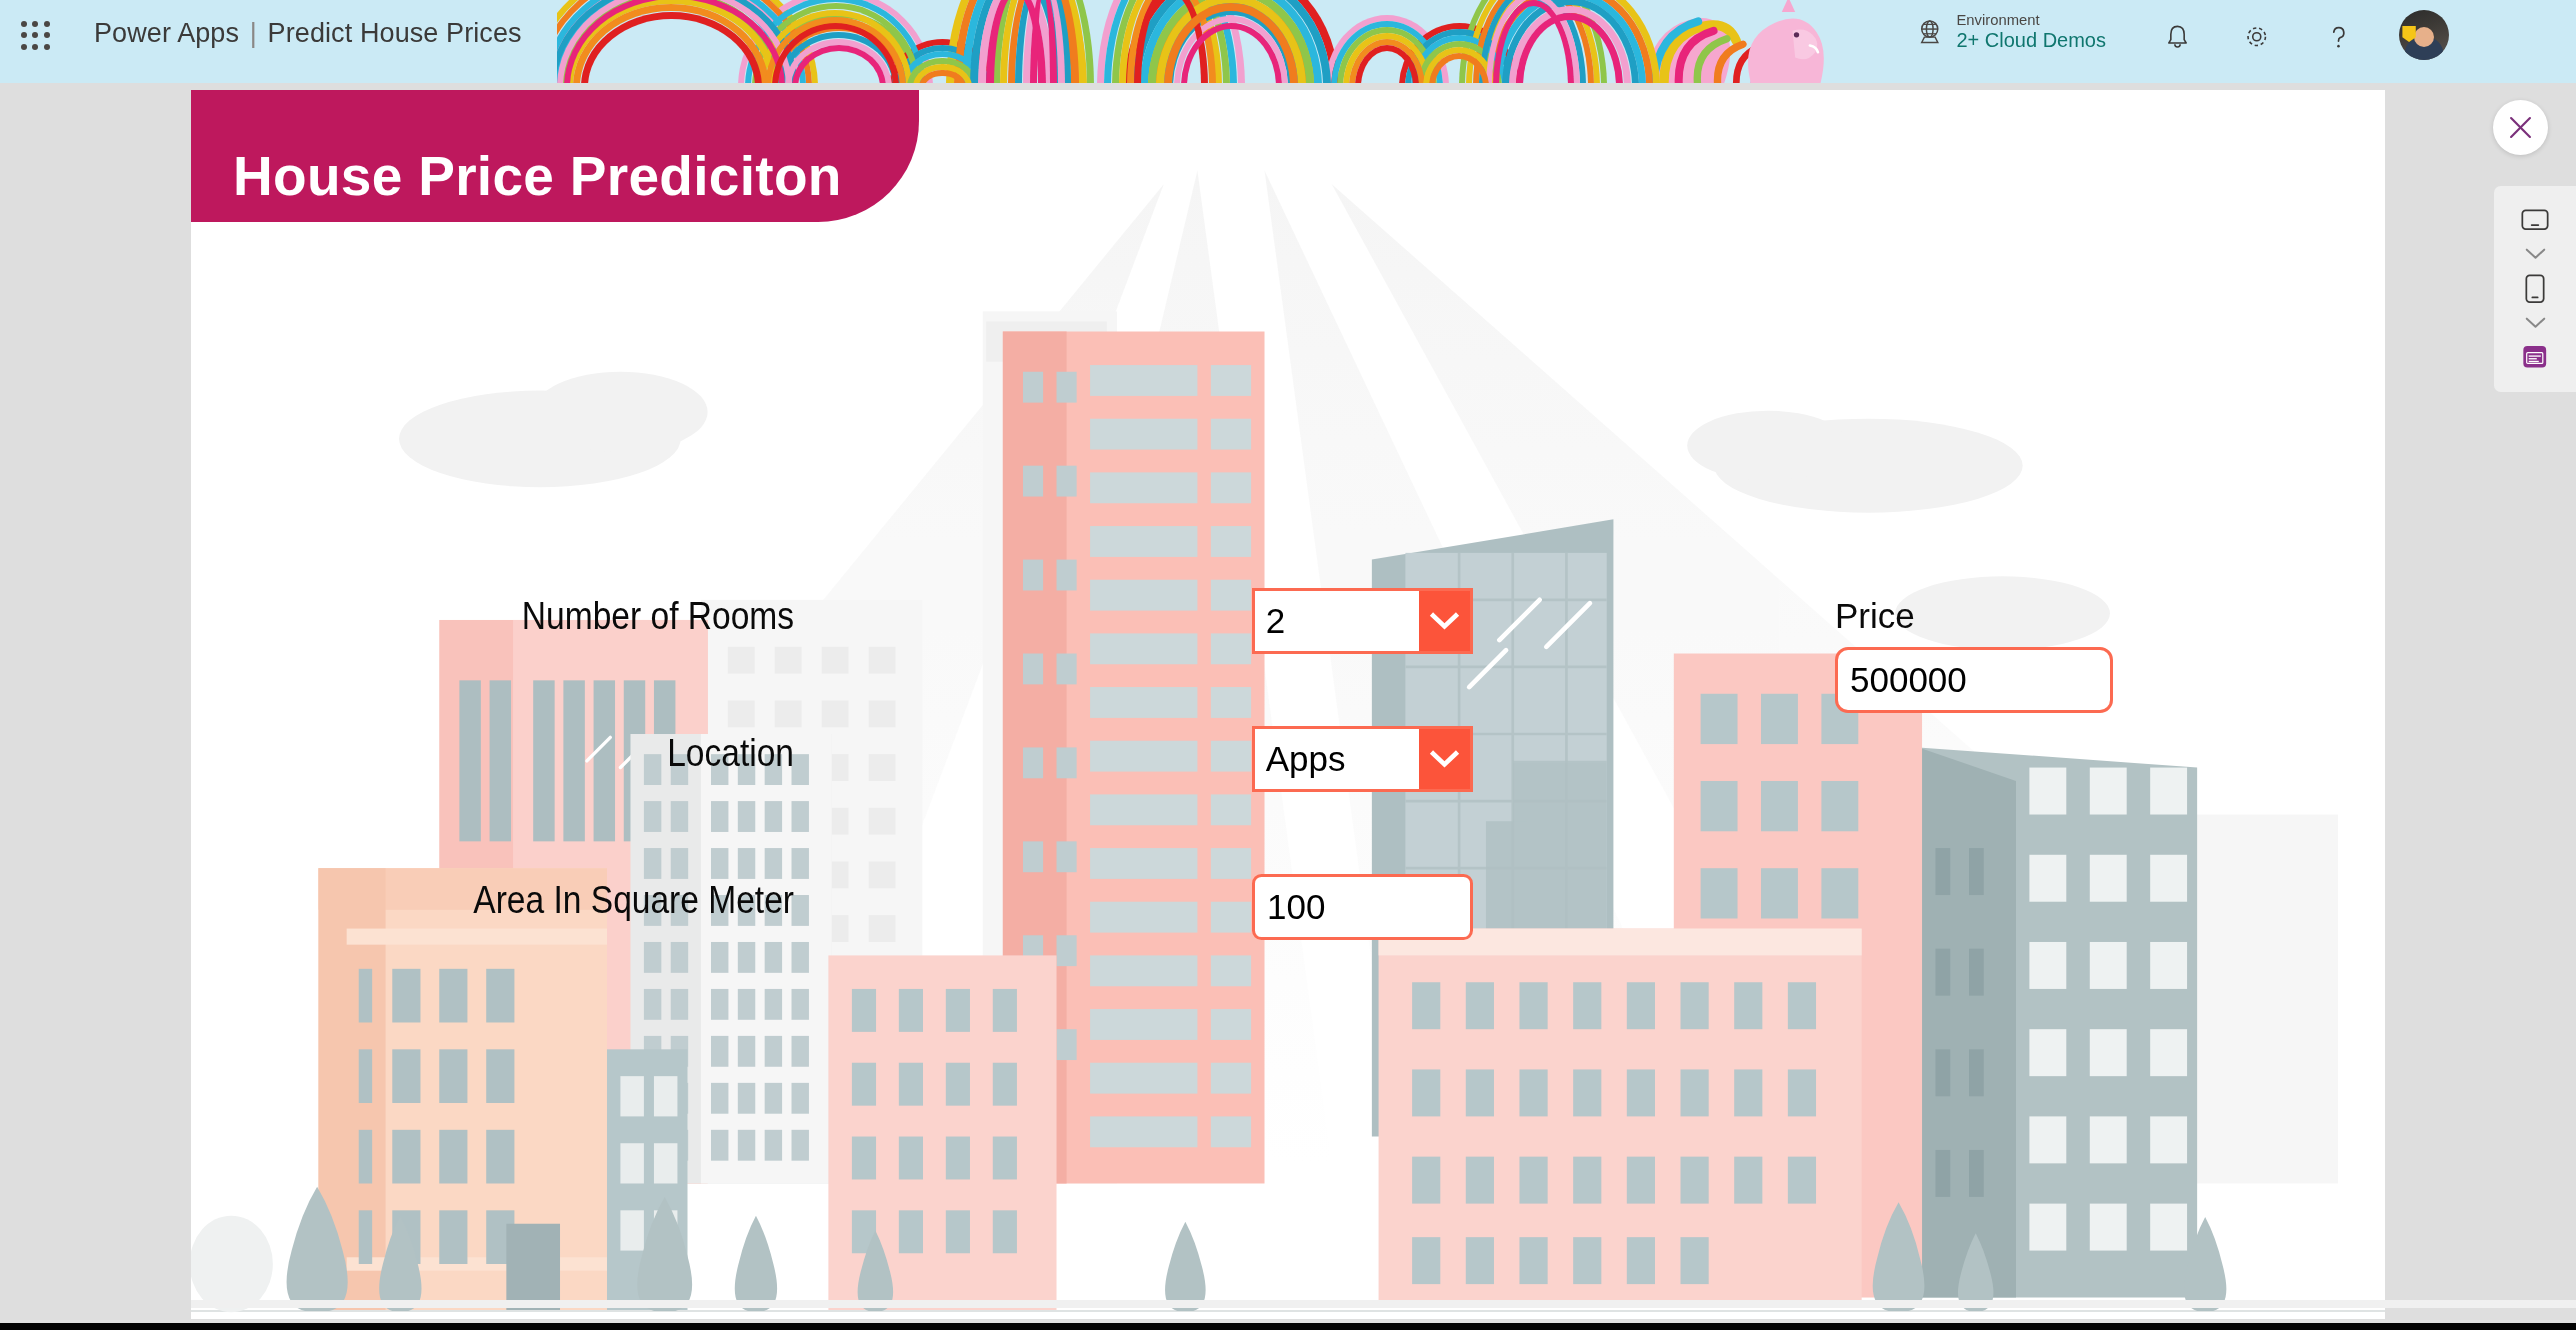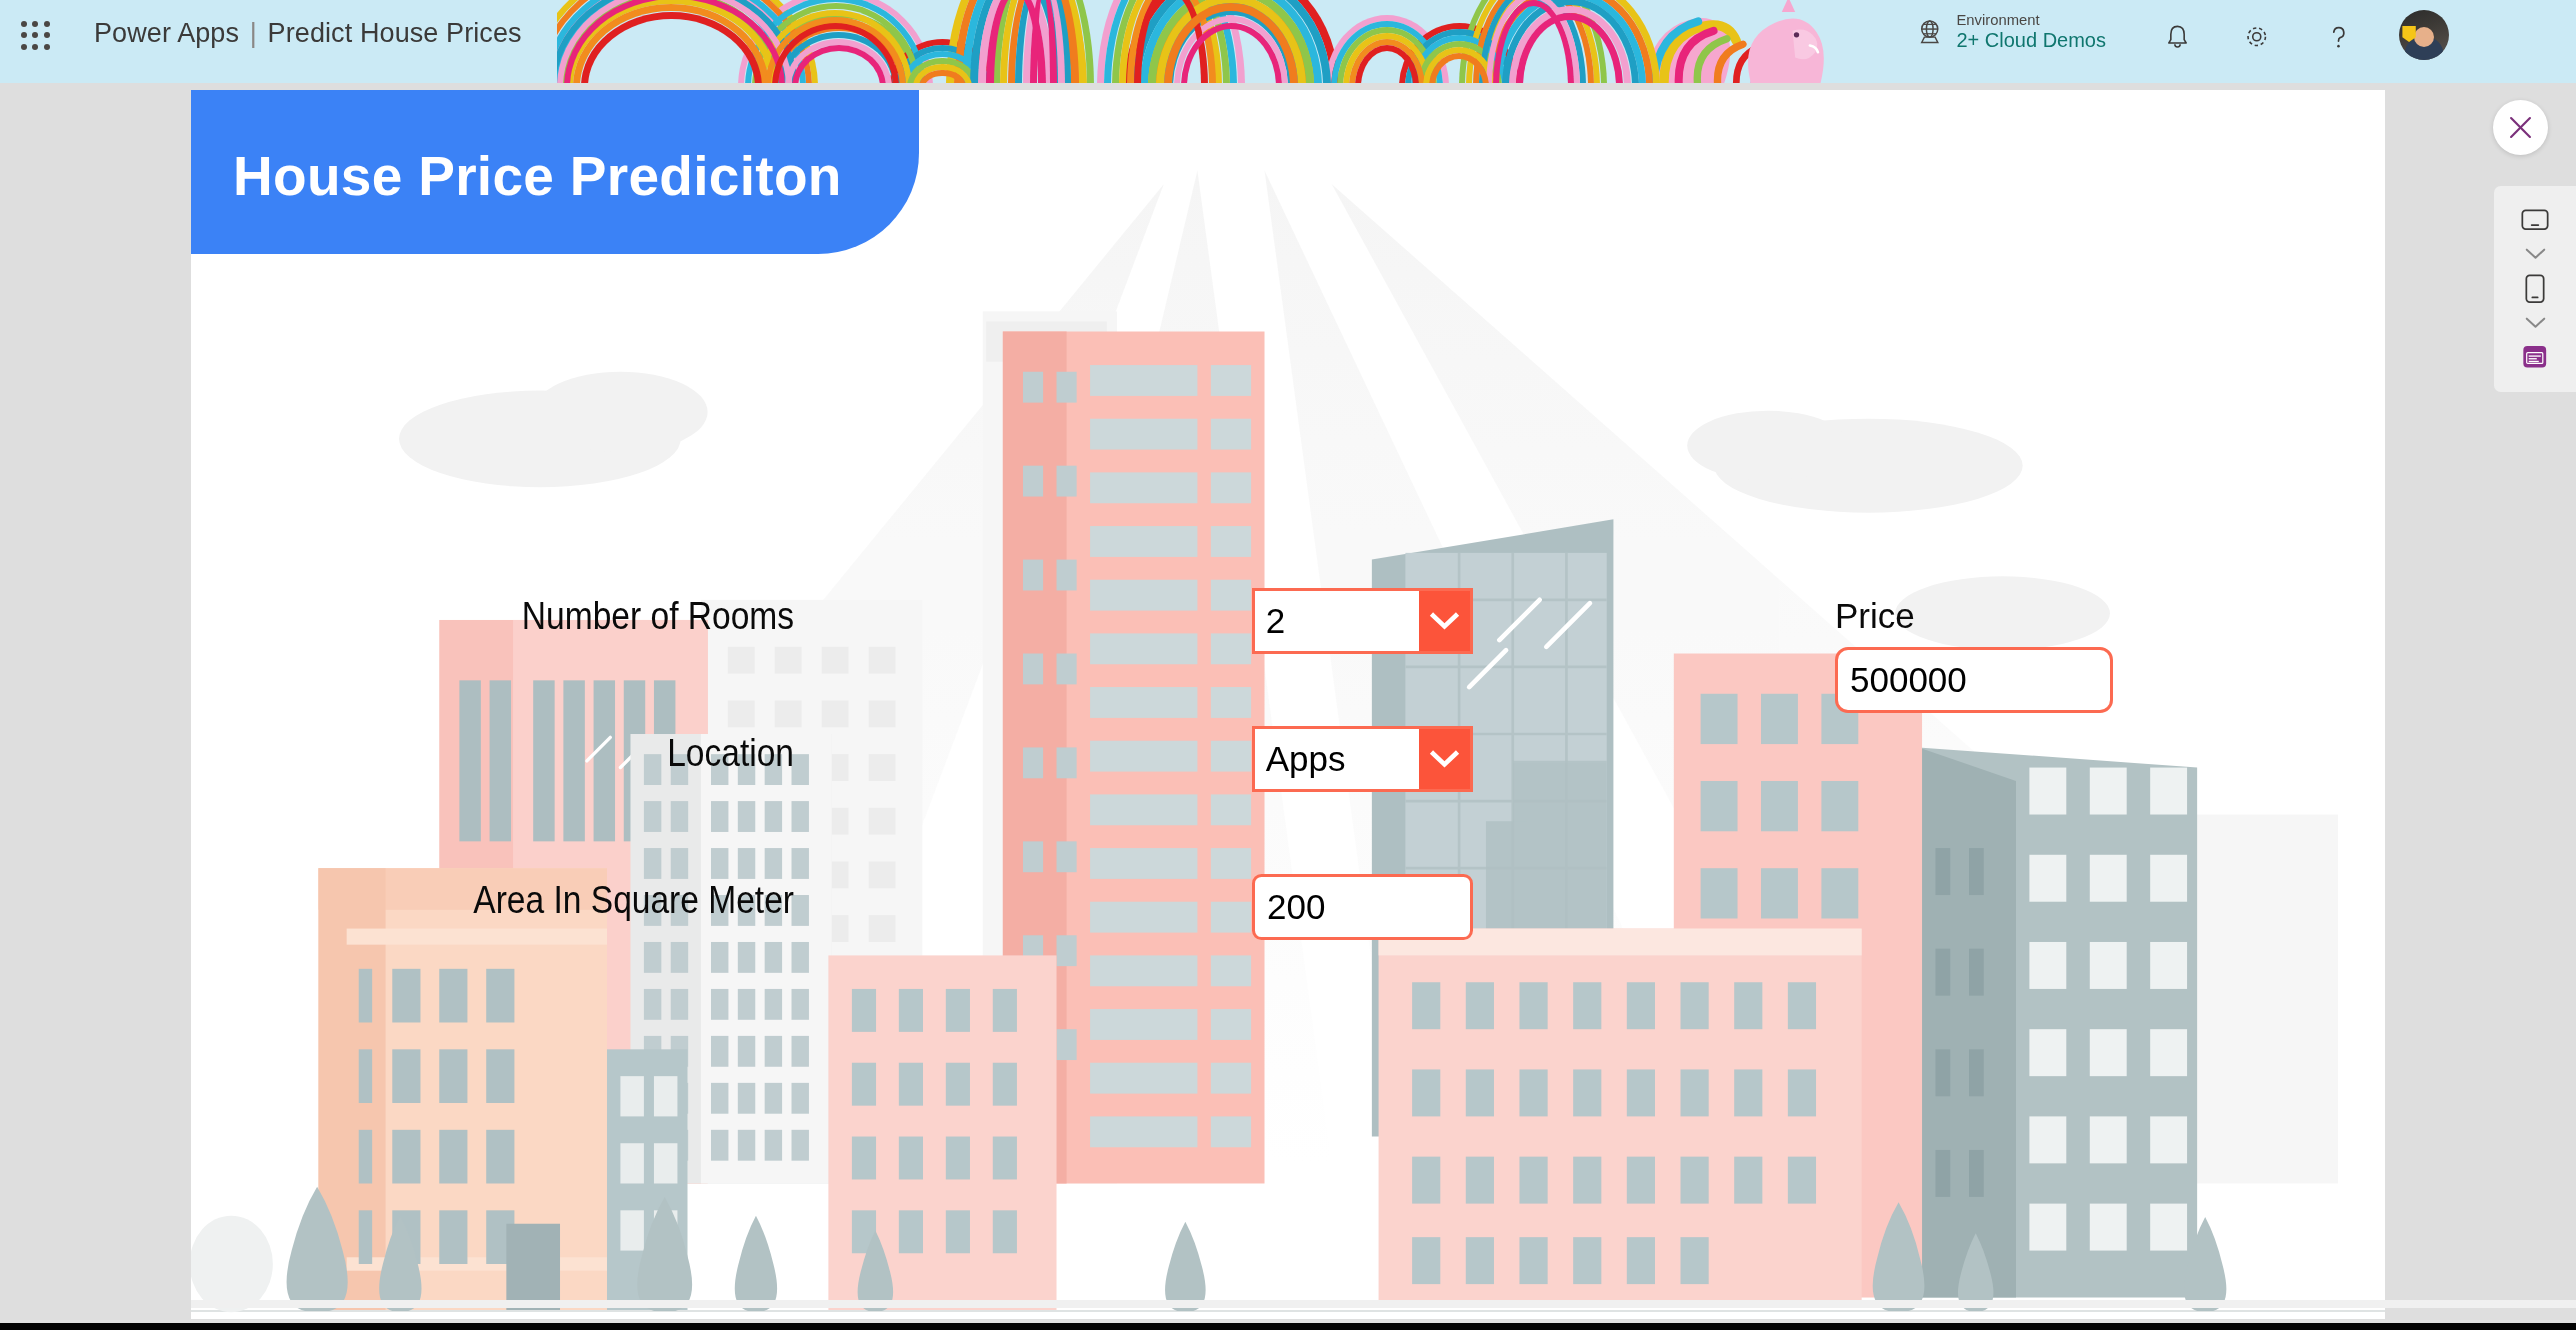--- a/index.html
+++ b/index.html
@@ -109,22 +109,22 @@
   #canvas {
     position: absolute; left: 191px; top: 6.7px;
     width: 2194px; height: 1229px;
     background: #ffffff;
     overflow: hidden;
   }
 
   
   #app-title {
     position: absolute; left: 0; top: 0;
-    width: 728px; height: 164px;
-    background: #3b82f6;
+    width: 728px; height: 132px;
+    background: #be185d;
     border-bottom-right-radius: 101px;
     z-index: 6;
   }
   #app-title span {
     position: absolute; left: 42px; top: 54px;
     font-size: 55px;
     font-weight: bold;
     color: #ffffff;
     letter-spacing: 0.3px;
     white-space: nowrap;
@@ -849,21 +849,21 @@
       <div class="combo" style="left:1061px; top:636px; width:221px;">
         <div class="val">Apps</div>
         <div class="arrowbtn">
           <svg width="31" height="20" viewBox="0 0 46 30">
             <polyline points="6,7 23,23 40,7" fill="none" stroke="#ffffff" stroke-width="7" stroke-linecap="square" stroke-linejoin="miter"></polyline>
           </svg>
         </div>
       </div>
 
       <div class="flabel" style="left:201px; top:788px; width:402px; text-align:right;">Area In Square Meter</div>
-      <div class="textbox" style="left:1061px; top:784px; width:221px;">200</div>
+      <div class="textbox" style="left:1061px; top:784px; width:221px;">100</div>
 
       <div id="price-label" style="left:1644px; top:506px;">Price</div>
       <div class="textbox sharp" style="left:1644px; top:557px; width:278px;">500000</div>
 
 
     </div>
 
     <div id="close-btn">
       <svg width="31" height="31" viewBox="0 0 46 46">
         <line x1="9" y1="9" x2="37" y2="37" stroke="#7a2f7a" stroke-width="3.2" stroke-linecap="round"></line>

